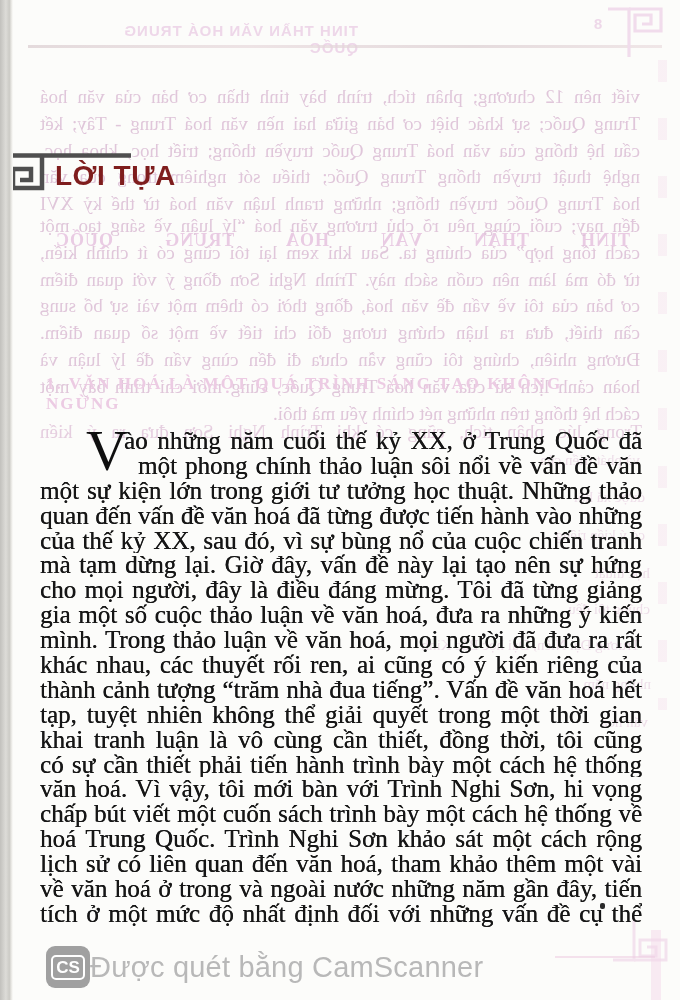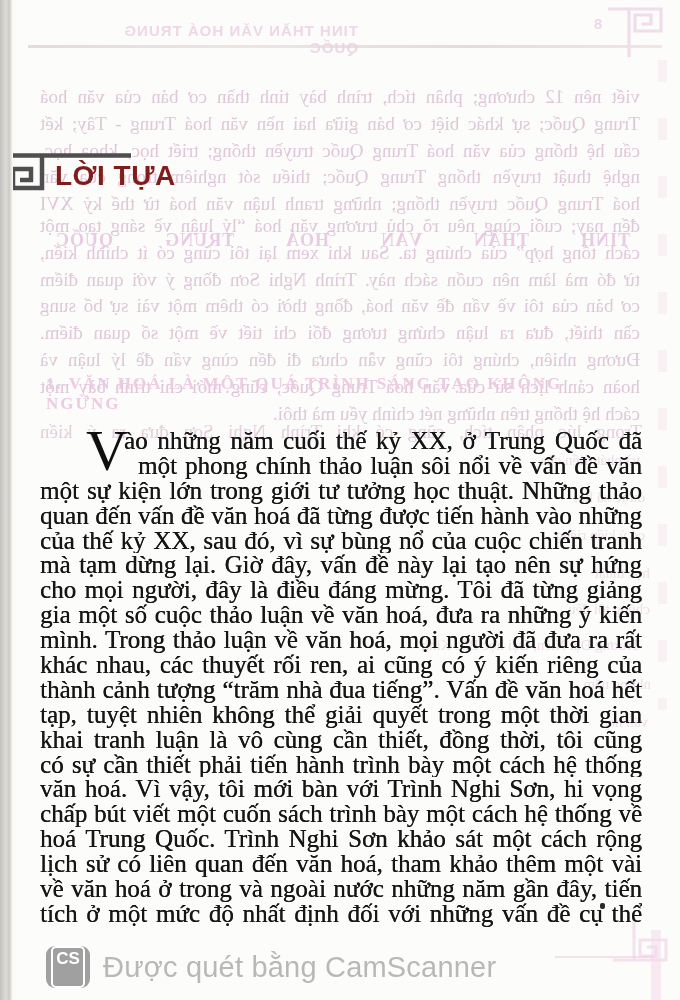--- a/index.html
+++ b/index.html
@@ -54,24 +54,24 @@
   .body-line{font-size:25px;height:24.9px;line-height:24.9px;text-shadow:.3px 0 0 #1a1a1a;}
   .bodytext .i0{padding-left:84px;}
   .bodytext .i1{padding-left:98px;}
 
   
   .speck{position:absolute;left:600px;top:903px;width:5px;height:6px;background:#2a2a2a;border-radius:2px;z-index:3;}
 
   
   .watermark{position:absolute;left:46px;top:946px;z-index:5;display:flex;align-items:center;}
   .cs-badge{width:44px;height:42px;border-radius:9px;background:#a0a0a0;
-            display:flex;justify-content:center;}
+            display:flex;align-items:center;justify-content:center;}
   .cs-badge span{border:2.5px solid #fff;border-radius:5px;padding:0 3px;
                  font:700 17px "Liberation Sans","DejaVu Sans",sans-serif;color:#fff;line-height:21px;}
-  .cs-text{margin-left:13px;font:400 29px "Liberation Sans","DejaVu Sans",sans-serif;
+  .cs-text{margin-left:0;font:400 29px "Liberation Sans","DejaVu Sans",sans-serif;
            color:#b8b8b8;letter-spacing:.2px;}
 </style>
 </head>
 <body>
 
 <div class="page">
 
   <div class="bleed-layer">
     <div class="bleed-header mirror">TINH THẦN VĂN HOÁ TRUNG QUỐC</div>
     <div class="bleed-pagenum mirror">8</div>

